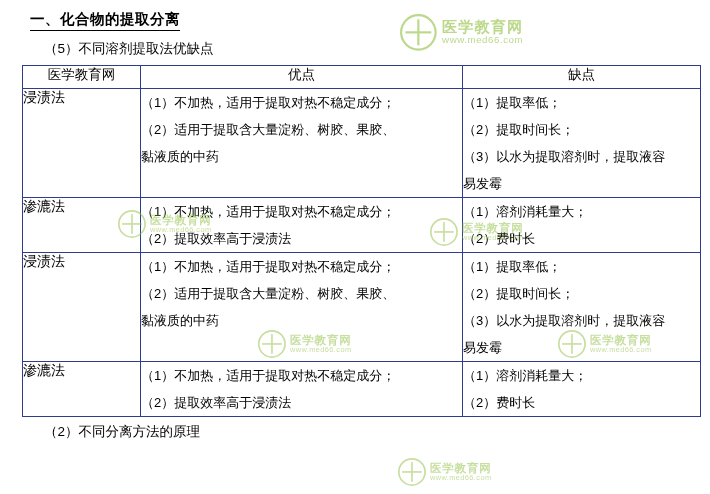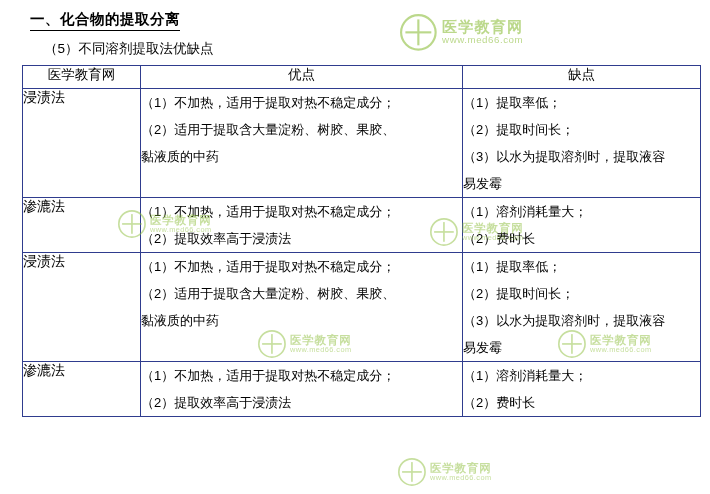--- a/index.html
+++ b/index.html
@@ -203,20 +203,21 @@
           <div class="line">（2）提取效率高于浸渍法</div>
         </td>
         <td class="cell">
           <div class="line">（1）溶剂消耗量大；</div>
           <div class="line">（2）费时长</div>
         </td>
       </tr>
     </tbody>
   </table>
 
+  <div class="footline">（2）不同分离方法的原理</div>
 
   <div class="wm big" style="left:400px; top:14px;">
     <div class="mark"></div>
     <div class="txt">
       <div class="t1">医学教育网</div>
       <div class="t2">www.med66.com</div>
     </div>
   </div>
 
   <div class="wm small" style="left:118px; top:210px;">

